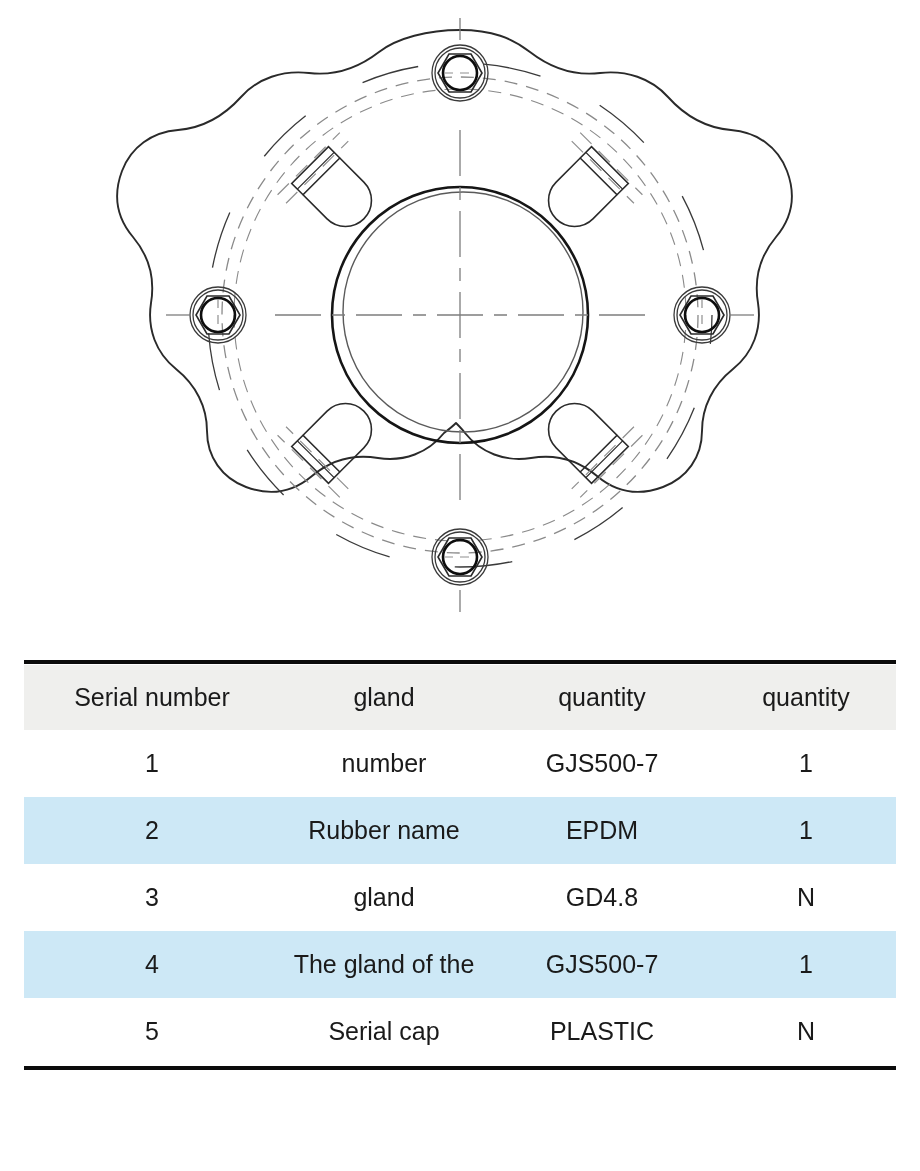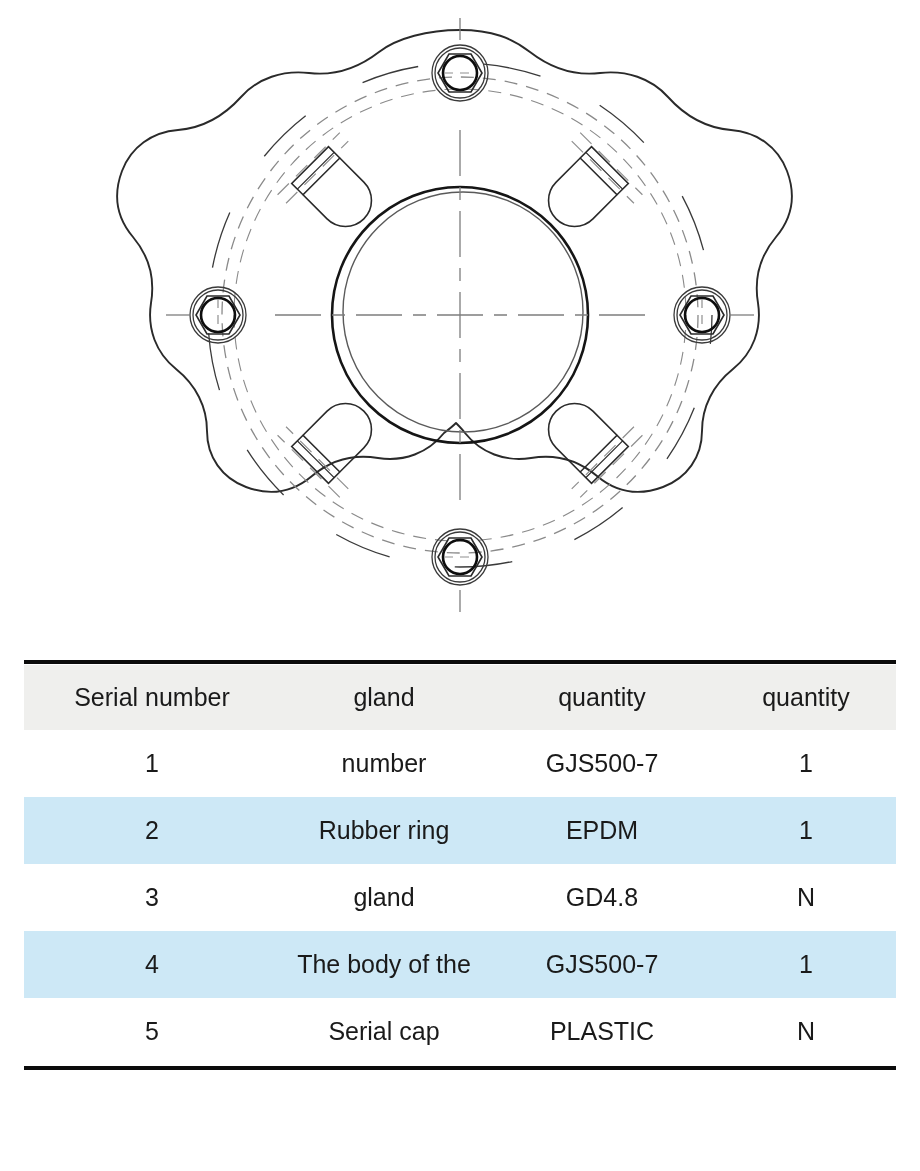--- a/index.html
+++ b/index.html
@@ -253,33 +253,33 @@
       </thead>
       <tbody>
         <tr>
           <td>1</td>
           <td>number</td>
           <td>GJS500-7</td>
           <td>1</td>
         </tr>
         <tr class="alt-row">
           <td>2</td>
-          <td>Rubber ring</td>
+          <td>Rubber name</td>
           <td>EPDM</td>
           <td>1</td>
         </tr>
         <tr>
           <td>3</td>
           <td>gland</td>
           <td>GD4.8</td>
           <td>N</td>
         </tr>
         <tr class="alt-row">
           <td>4</td>
-          <td>The body of the</td>
+          <td>The gland of the</td>
           <td>GJS500-7</td>
           <td>1</td>
         </tr>
         <tr>
           <td>5</td>
           <td>Serial cap</td>
           <td>PLASTIC</td>
           <td>N</td>
         </tr>
       </tbody>

